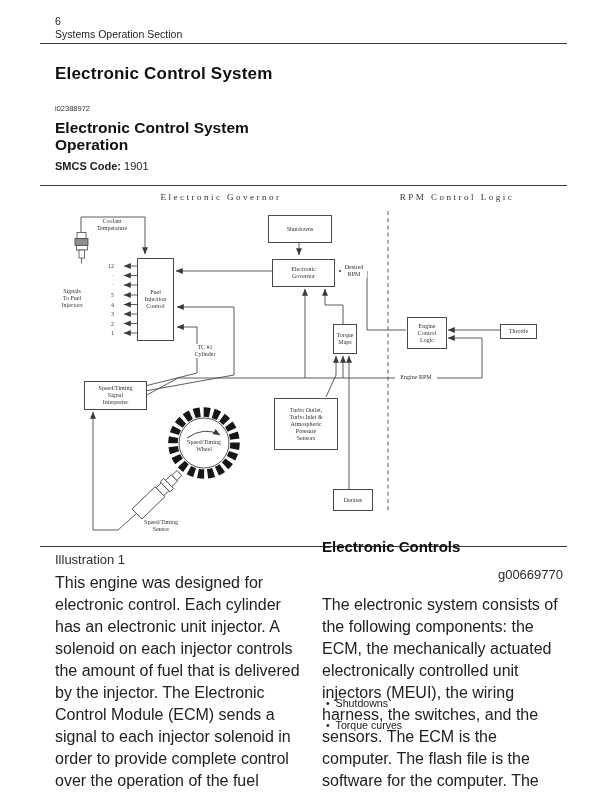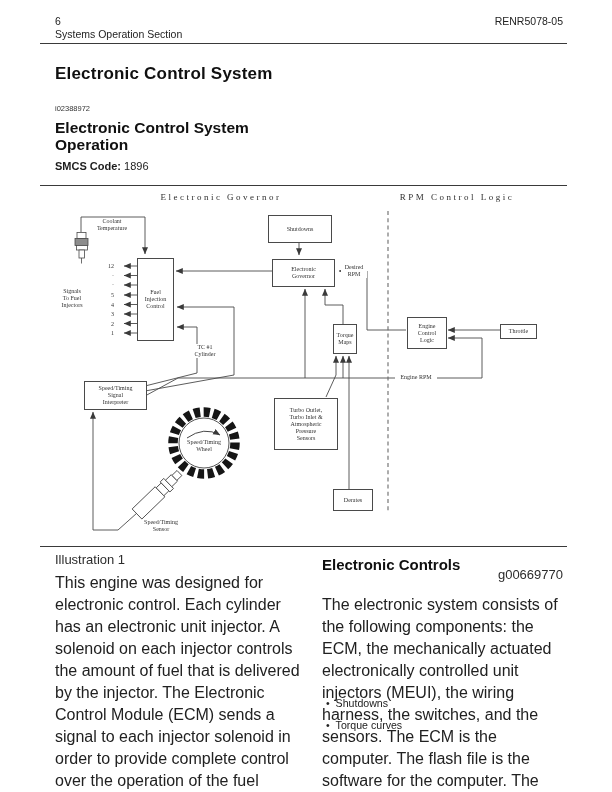--- a/index.html
+++ b/index.html
@@ -33,30 +33,29 @@
           color:#2f2f2f;white-space:nowrap;}
   .num{position:absolute;width:20px;font-size:6px;line-height:8px;text-align:right;color:#333;}
 </style>
 </head>
 <body>
 
 <div class="page">
 
   <div class="abs hdr" style="left:55px;top:15px;">6</div>
   <div class="abs hdr" style="left:55px;top:28px;">Systems Operation Section</div>
-  <div class="abs hdr hdr-right" style="left:300px;top:15px;width:263px;">RENR5078-05</div>
   <div class="rule" style="top:43px;"></div>
 
   <div class="abs title" style="left:55px;top:64px;">Electronic Control System</div>
   <div class="abs art-id" style="left:55px;top:104px;width:219px;">i02388972</div>
   <div class="abs h2" style="left:55px;top:119px;width:260px;">Electronic Control System
 Operation</div>
   <div class="abs smcs" style="left:55px;top:160px;">
     <b>SMCS Code:</b>
-    <span>1896</span>
+    <span>1901</span>
   </div>
 
   <div class="rule" style="top:185px;"></div>
   <div class="rule" style="top:546px;"></div>
 
   <div class="diagram">
 
     <svg class="dg-svg" width="532" height="361" viewBox="0 0 532 361">
       <defs>
         <marker id="ah" markerUnits="userSpaceOnUse" markerWidth="8" markerHeight="7" refX="6.8" refY="3" orient="auto">
@@ -181,18 +180,18 @@
     <div class="num" style="left:54px;top:125px;">3</div>
     <div class="num" style="left:54px;top:134.5px;">2</div>
     <div class="num" style="left:54px;top:144px;">1</div>
   </div>
 
   <div class="abs cap" style="left:55px;top:552px;">Illustration 1</div>
   <div class="abs cap cap-right" style="left:300px;top:551px;width:263px;margin-top:16px;">g00669770</div>
 
   <div class="abs body-par" style="left:55px;top:572px;width:252px;">This engine was designed for electronic control. Each cylinder has an electronic unit injector. A solenoid on each injector controls the amount of fuel that is delivered by the injector. The Electronic Control Module (ECM) sends a signal to each injector solenoid in order to provide complete control over the operation of the fuel injection system.</div>
 
-  <div class="abs h3" style="left:322px;top:556px;text-align:center;">Electronic Controls</div>
+  <div class="abs h3" style="left:322px;top:538px;text-align:center;">Electronic Controls</div>
   <div class="abs body-par" style="left:322px;top:594px;width:246px;">The electronic system consists of the following components: the ECM, the mechanically actuated electronically controlled unit injectors (MEUI), the wiring harness, the switches, and the sensors. The ECM is the computer. The flash file is the software for the computer. The flash file contains the operating maps. The operating maps define the following characteristics of the engine:</div>
   <div class="abs bullet" style="left:326px;top:697px;">Shutdowns</div>
   <div class="abs bullet" style="left:326px;top:719px;">Torque curves</div>
 
 </div>
 
 </body></html>

